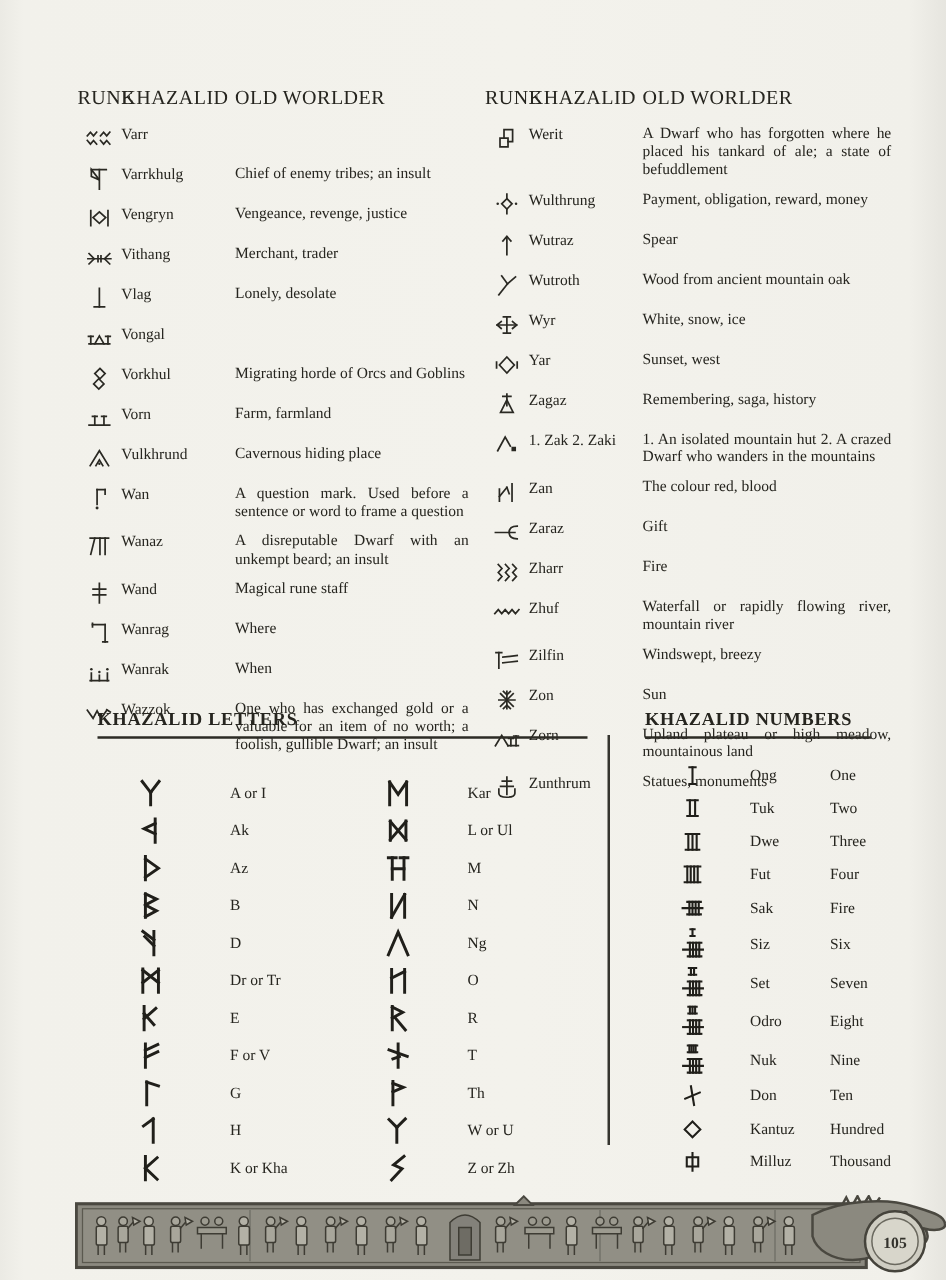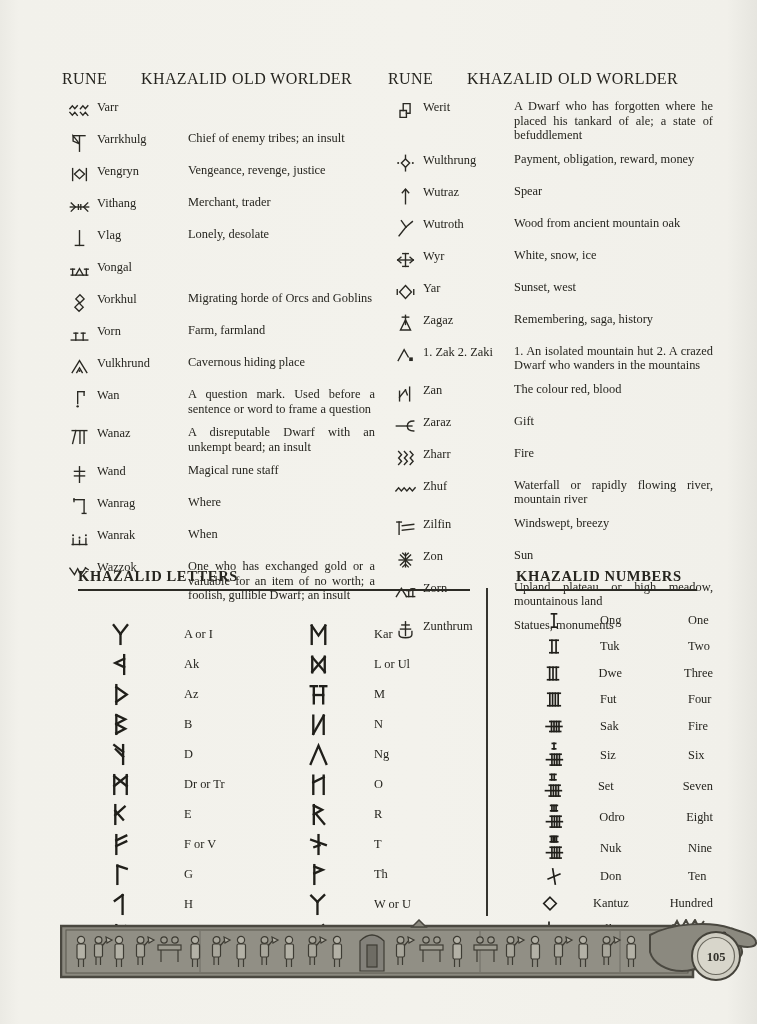--- a/index.html
+++ b/index.html
@@ -8,21 +8,21 @@
     background:linear-gradient(90deg,#ebeae4 0,#f2f1eb 2.5%,#f3f2ec 55%,#f1f0ea 96%,#e6e5df 100%);
     color:#26251f;
     font-family:"Liberation Serif","DejaVu Serif",serif;
   }
   
   .words{position:absolute;left:62px;top:70px;width:651px;display:flex;gap:13px;}
   .wcol{width:313px;}
   .wcol.right{width:325px;}
   .whead{display:flex;font-weight:normal;font-size:16px;letter-spacing:.4px;margin-bottom:11px;}
   .h-rune{width:35px;}
-  .h-word{width:91px;margin-left:44px;}
+  .h-word{width:91px;}
   .h-mean{flex:1;}
   .w-row{display:flex;margin-bottom:9px;}
   .wrune{width:35px;display:flex;justify-content:center;align-items:flex-start;padding-top:1px;}
   .rune{color:#2a2923;}
   .rune.w{width:25px;height:22px;}
   .wword{width:91px;font-size:12.4px;padding-top:1px;}
   .wmean{flex:1;font-size:12.4px;line-height:1.17;text-align:justify;}
   
   .letters{position:absolute;left:62px;top:552px;width:424px;}
   .letters h2,.numbers h2{
@@ -42,29 +42,29 @@
   .vdivider{position:absolute;left:486px;top:588px;width:2px;height:328px;background:#35342e;}
   
   .numbers{position:absolute;left:500px;top:552px;width:213px;}
   .nrows{}
   .nrow{display:flex;align-items:center;height:26.5px;}
   .nrow.tall{height:31px;}
   .nrune{width:40px;margin-left:34px;display:flex;justify-content:center;}
   .rune.n{width:20px;height:21px;color:#201f1a;}
   .nrow.tall .rune.n{height:29px;}
   .nname{width:64px;margin-left:26px;font-size:12.4px;}
-  .nvalue{flex:1;font-size:12.4px;margin-left:24px;}
+  .nvalue{flex:1;font-size:12.4px;}
   
   .rune .st{fill:none;stroke:currentColor;stroke-linecap:square;stroke-linejoin:miter;}
   .rune.w .st{stroke-width:1.5;}
   .rune.l .st{stroke-width:2.25;}
   .rune.n .st{stroke-width:2;}
   .rune .fl{fill:currentColor;stroke:none;}
   
-  .frieze{position:absolute;left:60px;top:919px;width:697px;height:64px;}
+  .frieze{position:absolute;left:60px;top:956px;width:697px;height:64px;}
   .frieze text{font-family:"Liberation Serif","DejaVu Serif",serif;font-weight:bold;}
 </style>
 </head>
 <body>
 
 <div class="page">
 
   <section class="words">
     <div class="wcol left">
       <div class="whead">

